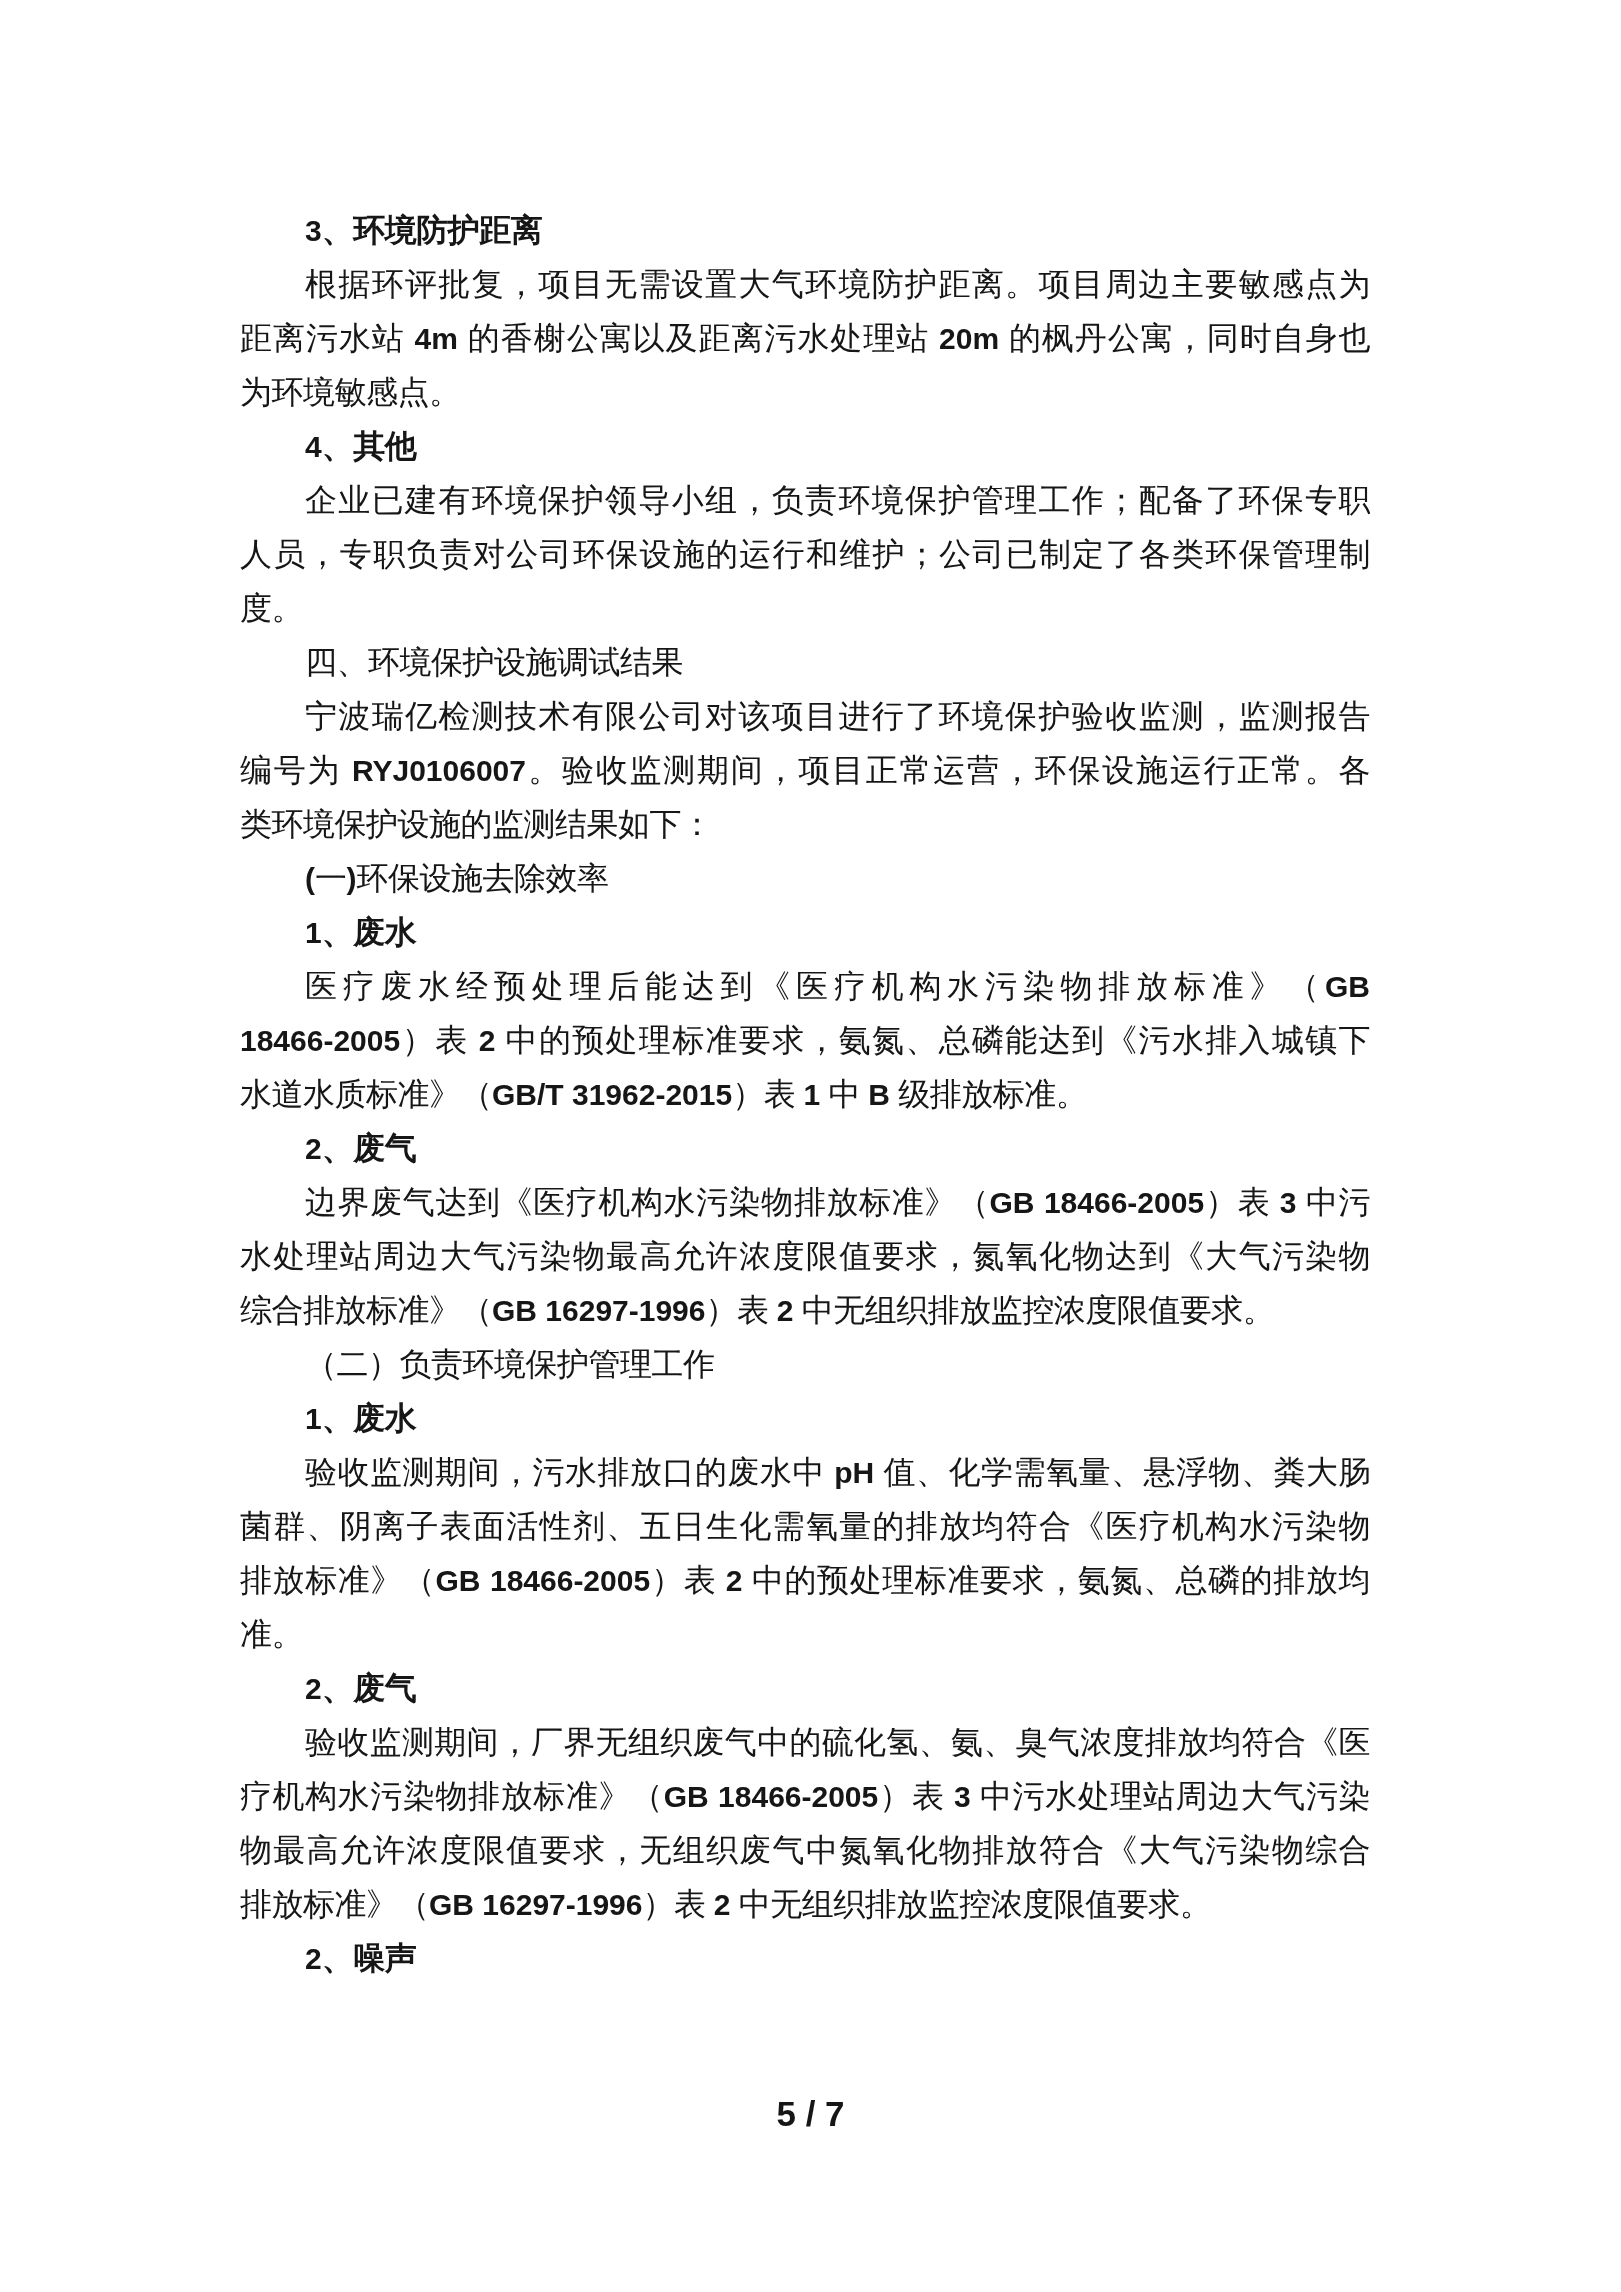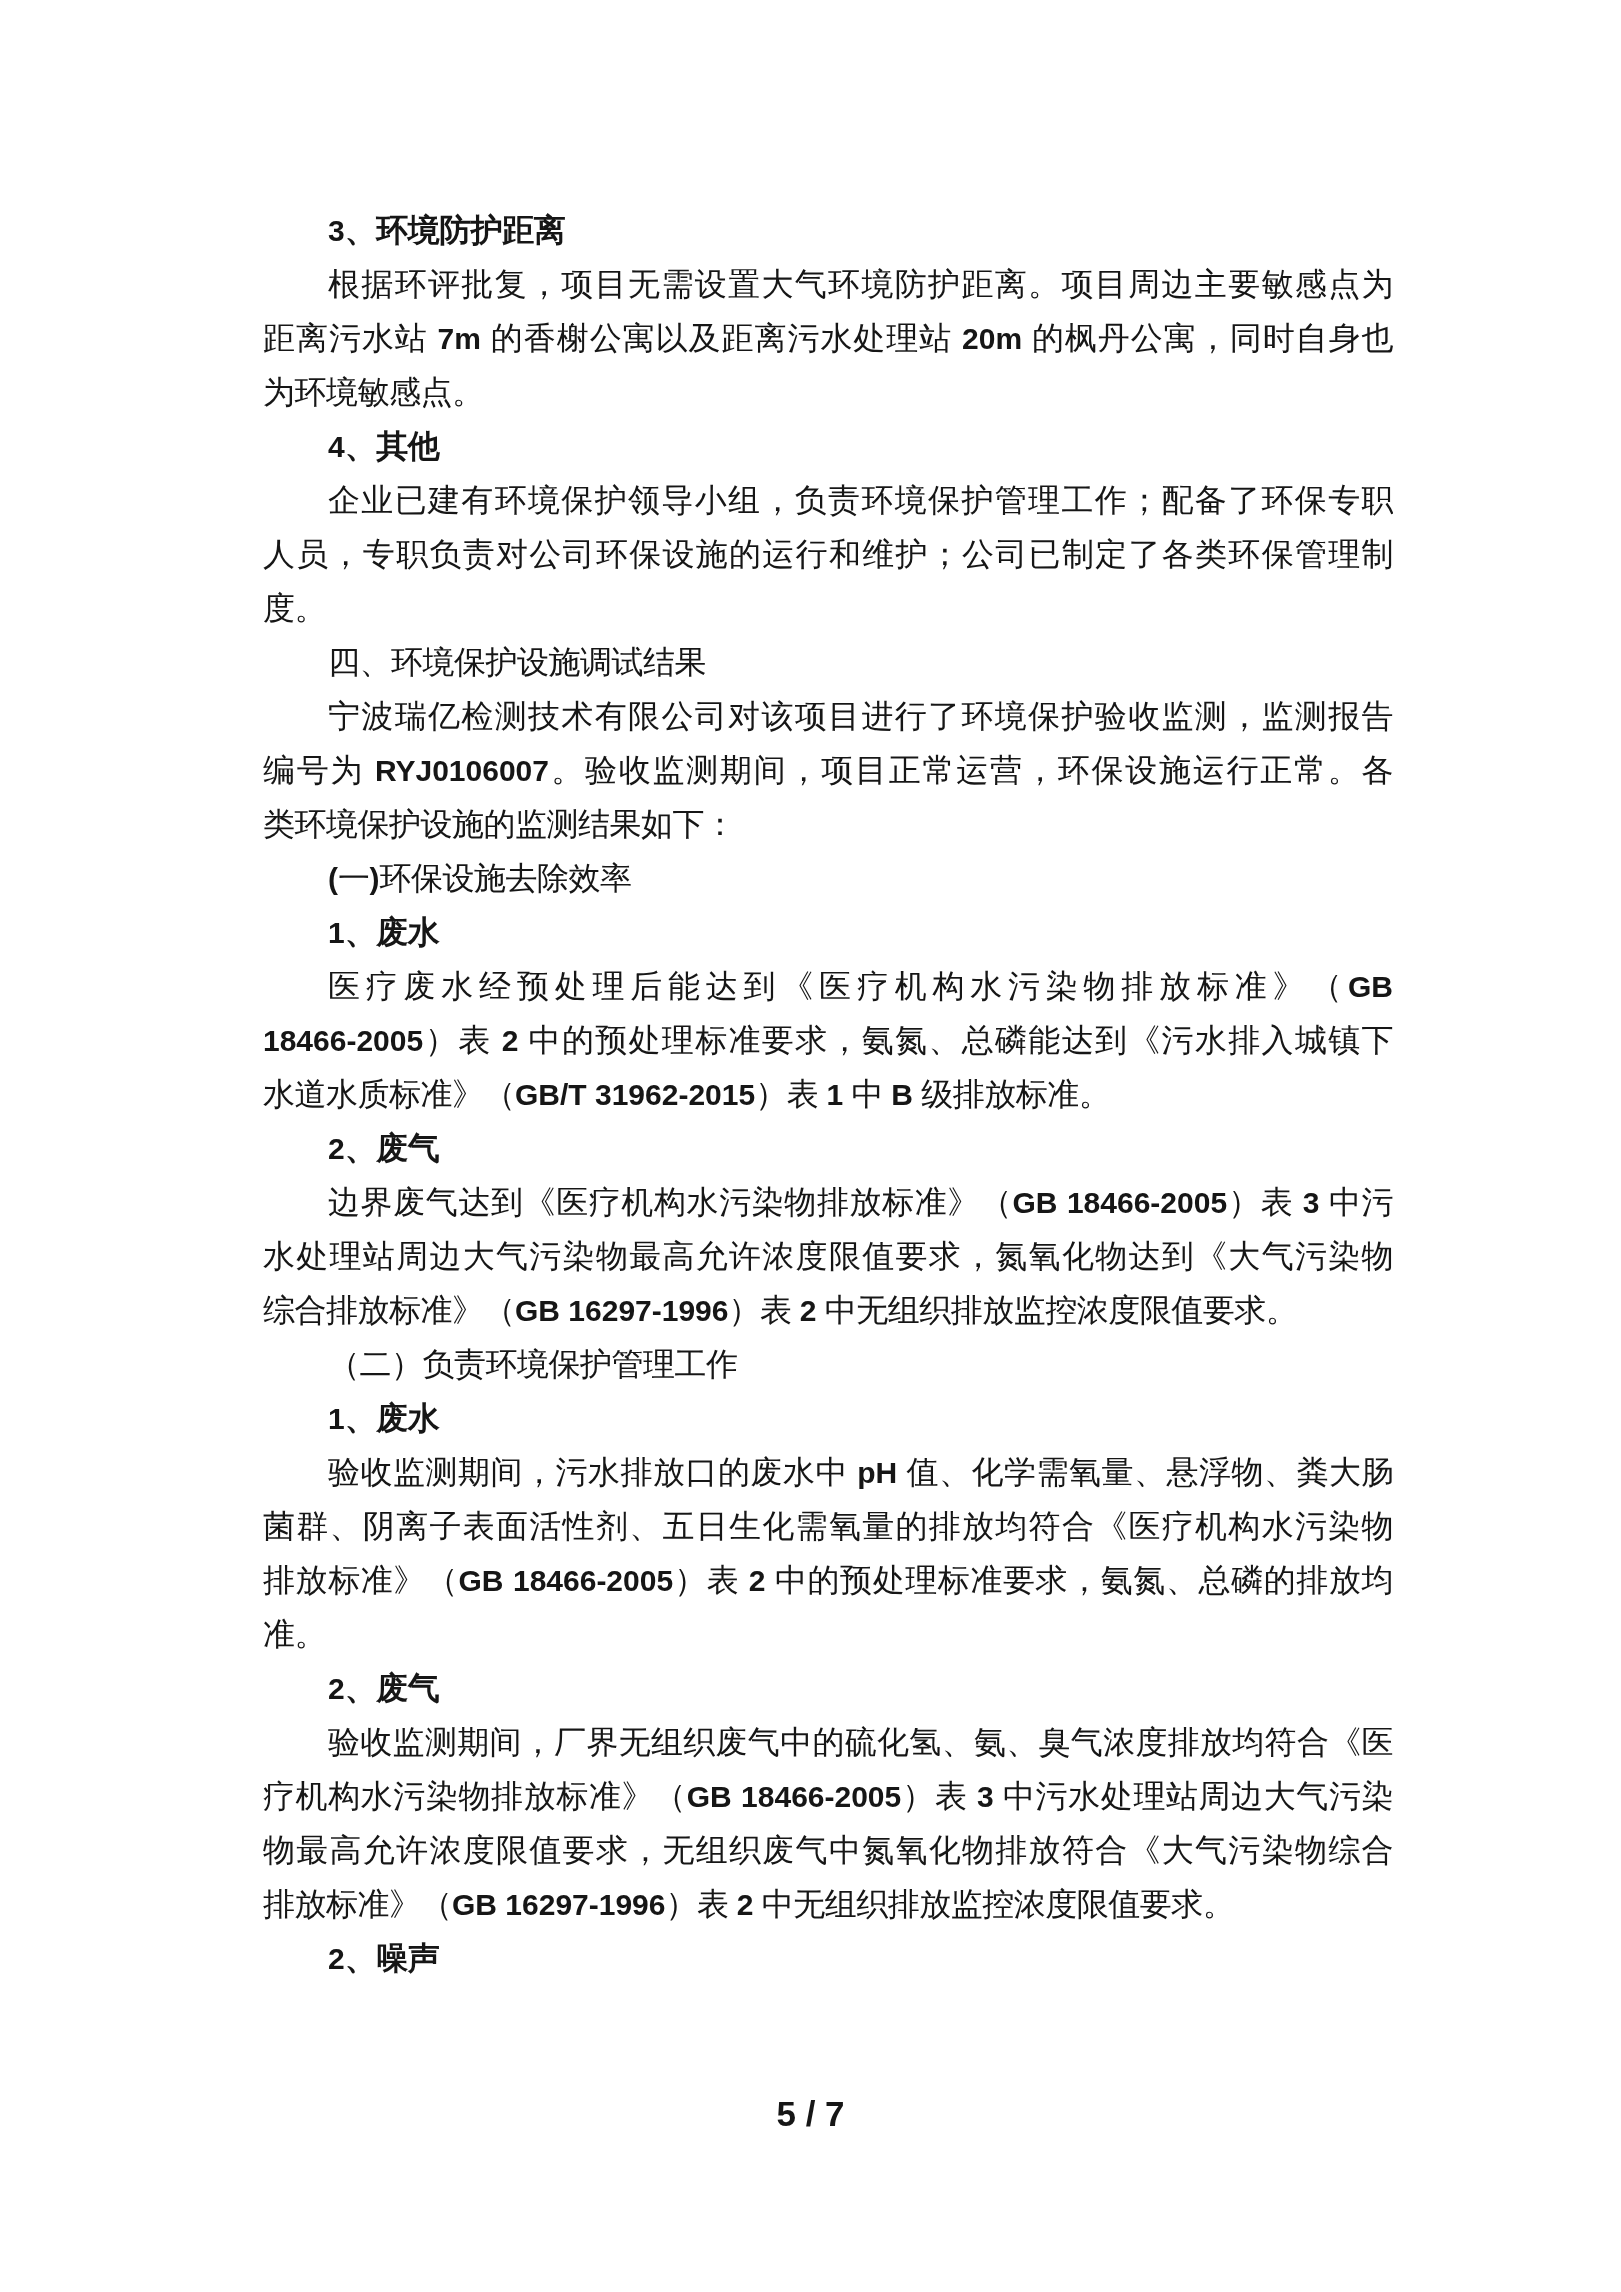--- a/index.html
+++ b/index.html
@@ -11,21 +11,21 @@
     position: relative;
     width: 1621px;
     height: 2293px;
     background: #ffffff;
     overflow: hidden;
     font-family: "Liberation Serif", "DejaVu Serif", serif;
     color: #161616;
   }
   .content {
     position: absolute;
-    left: 263px;
+    left: 240px;
     top: 203px;
     width: 1130px;
   }
   .line {
     height: 54px;
     line-height: 54px;
     font-size: 32px;
     letter-spacing: -0.5px;
     overflow: hidden;
     text-align: left;
@@ -60,21 +60,21 @@
   }
   .footer .lat { font-size: 35px; }
 </style>
 </head>
 <body>
 
 <div class="page">
   <div class="content" id="content">
       <div class="line bold indent"><span class="lat">3</span>、环境防护距离</div>
       <div class="line fill indent">根据环评批复，项目无需设置大气环境防护距离。项目周边主要敏感点为</div>
-      <div class="line fill">距离污水站<span class="lat"> 7m </span>的香榭公寓以及距离污水处理站<span class="lat"> 20m </span>的枫丹公寓，同时自身也</div>
+      <div class="line fill">距离污水站<span class="lat"> 4m </span>的香榭公寓以及距离污水处理站<span class="lat"> 20m </span>的枫丹公寓，同时自身也</div>
       <div class="line">为环境敏感点。</div>
       <div class="line bold indent"><span class="lat">4</span>、其他</div>
       <div class="line fill indent">企业已建有环境保护领导小组，负责环境保护管理工作；配备了环保专职</div>
       <div class="line fill">人员，专职负责对公司环保设施的运行和维护；公司已制定了各类环保管理制</div>
       <div class="line">度。</div>
       <div class="line indent">四、环境保护设施调试结果</div>
       <div class="line fill indent">宁波瑞亿检测技术有限公司对该项目进行了环境保护验收监测，监测报告</div>
       <div class="line fill">编号为<span class="lat"> RYJ0106007</span>。验收监测期间，项目正常运营，环保设施运行正常。各</div>
       <div class="line">类环境保护设施的监测结果如下：</div>
       <div class="line indent"><span class="lat">(</span>一<span class="lat">)</span>环保设施去除效率</div>

